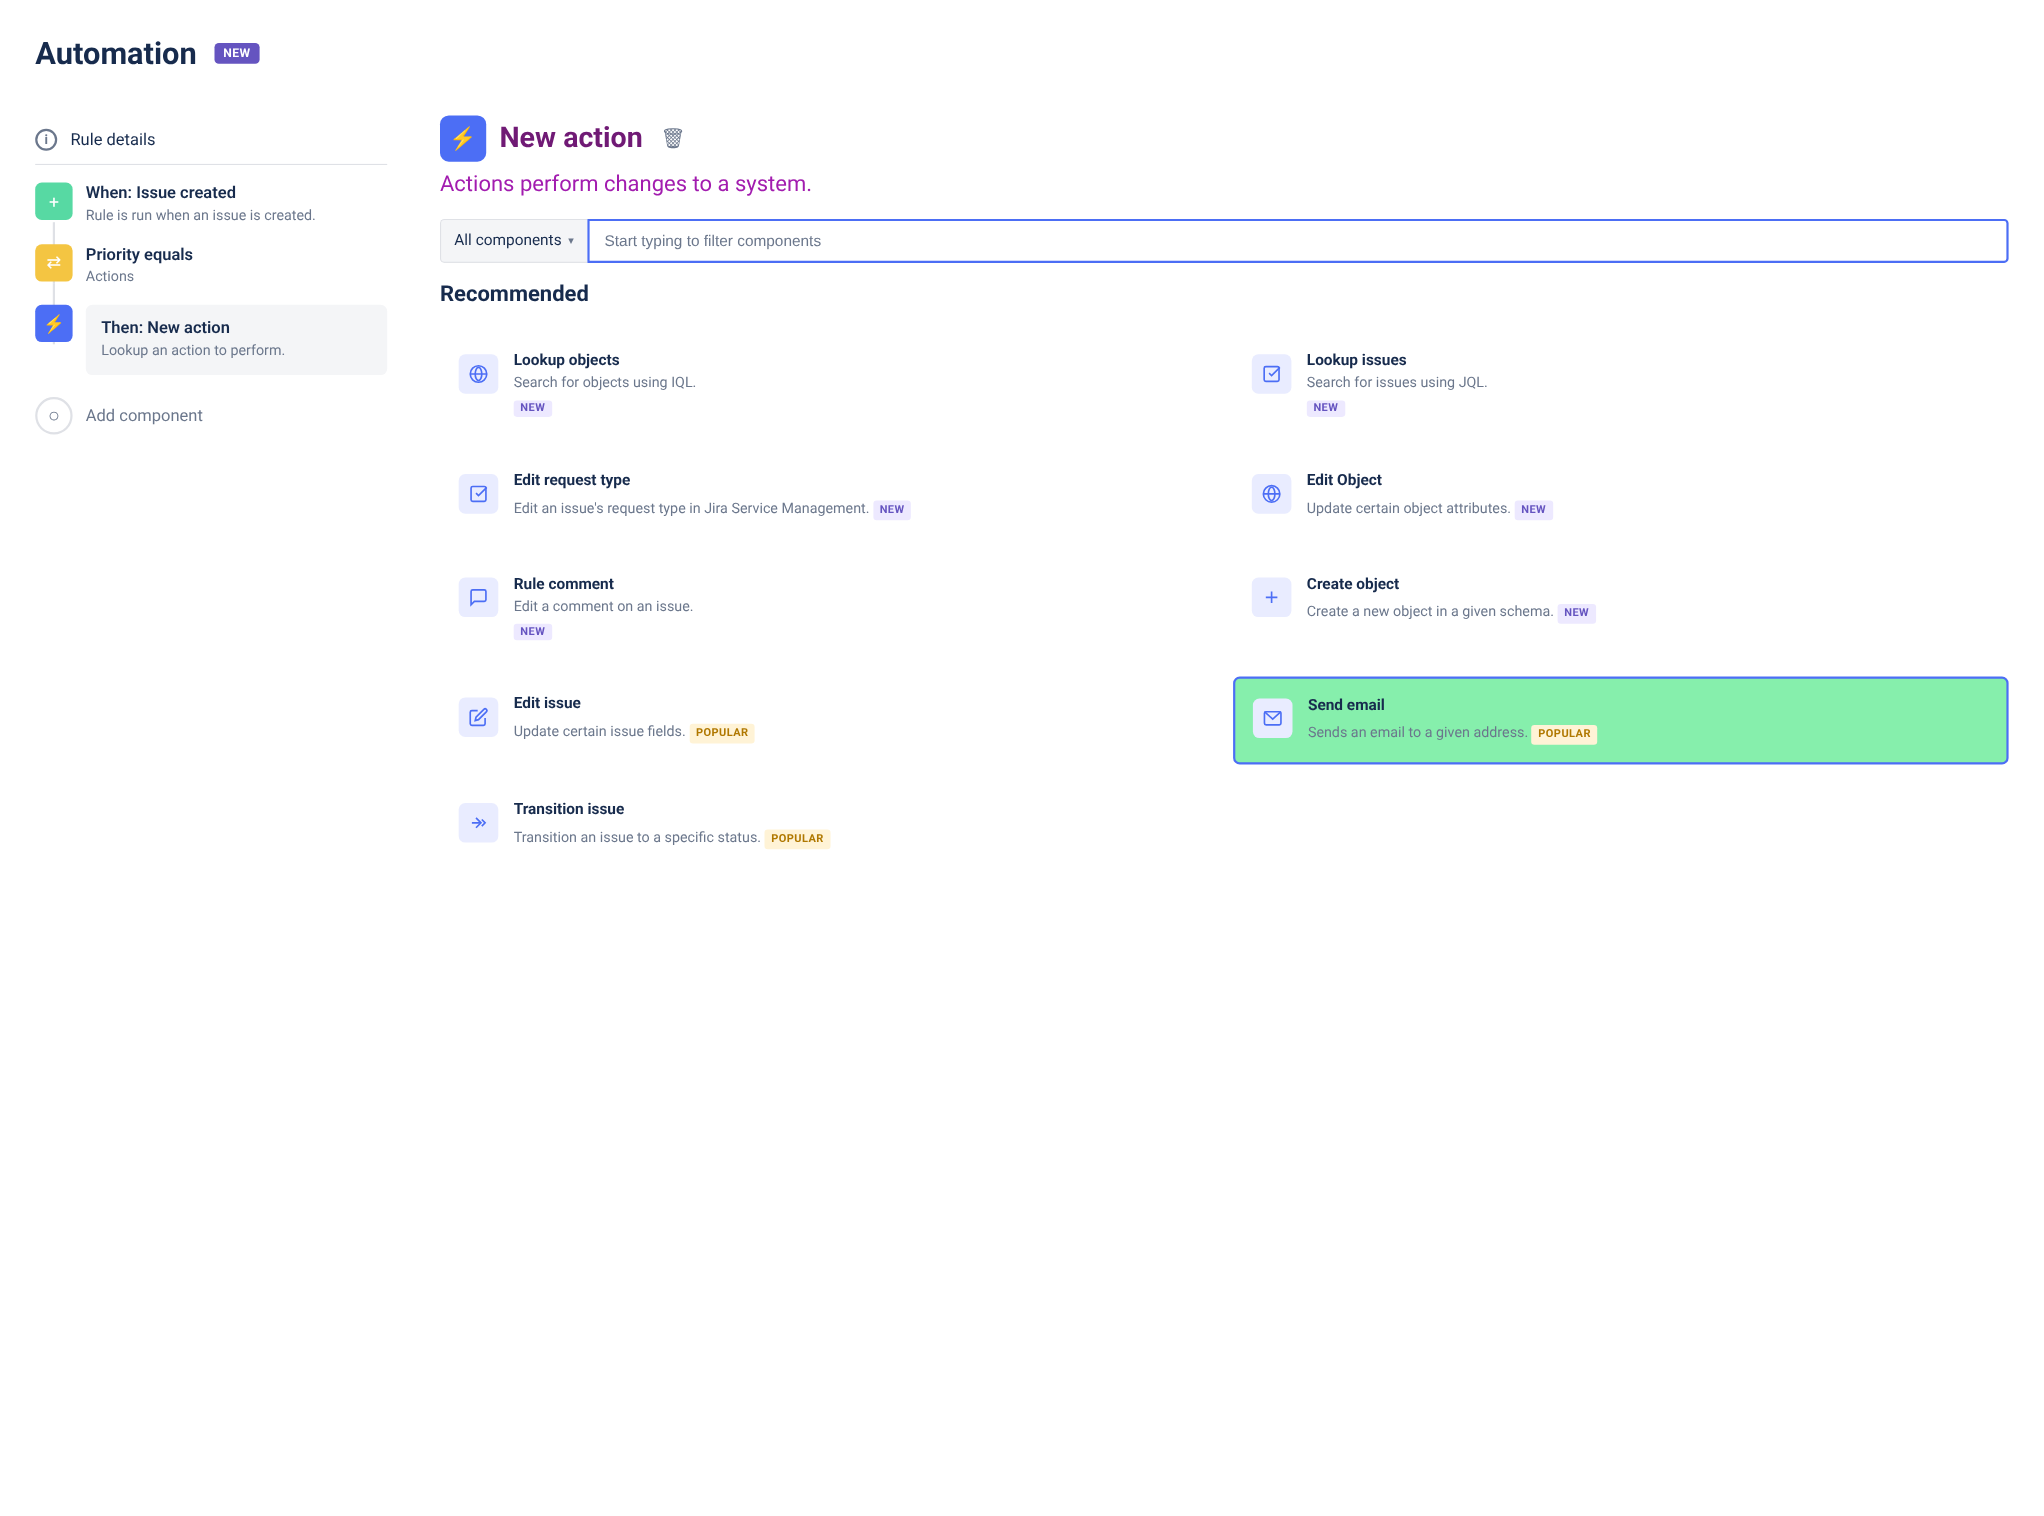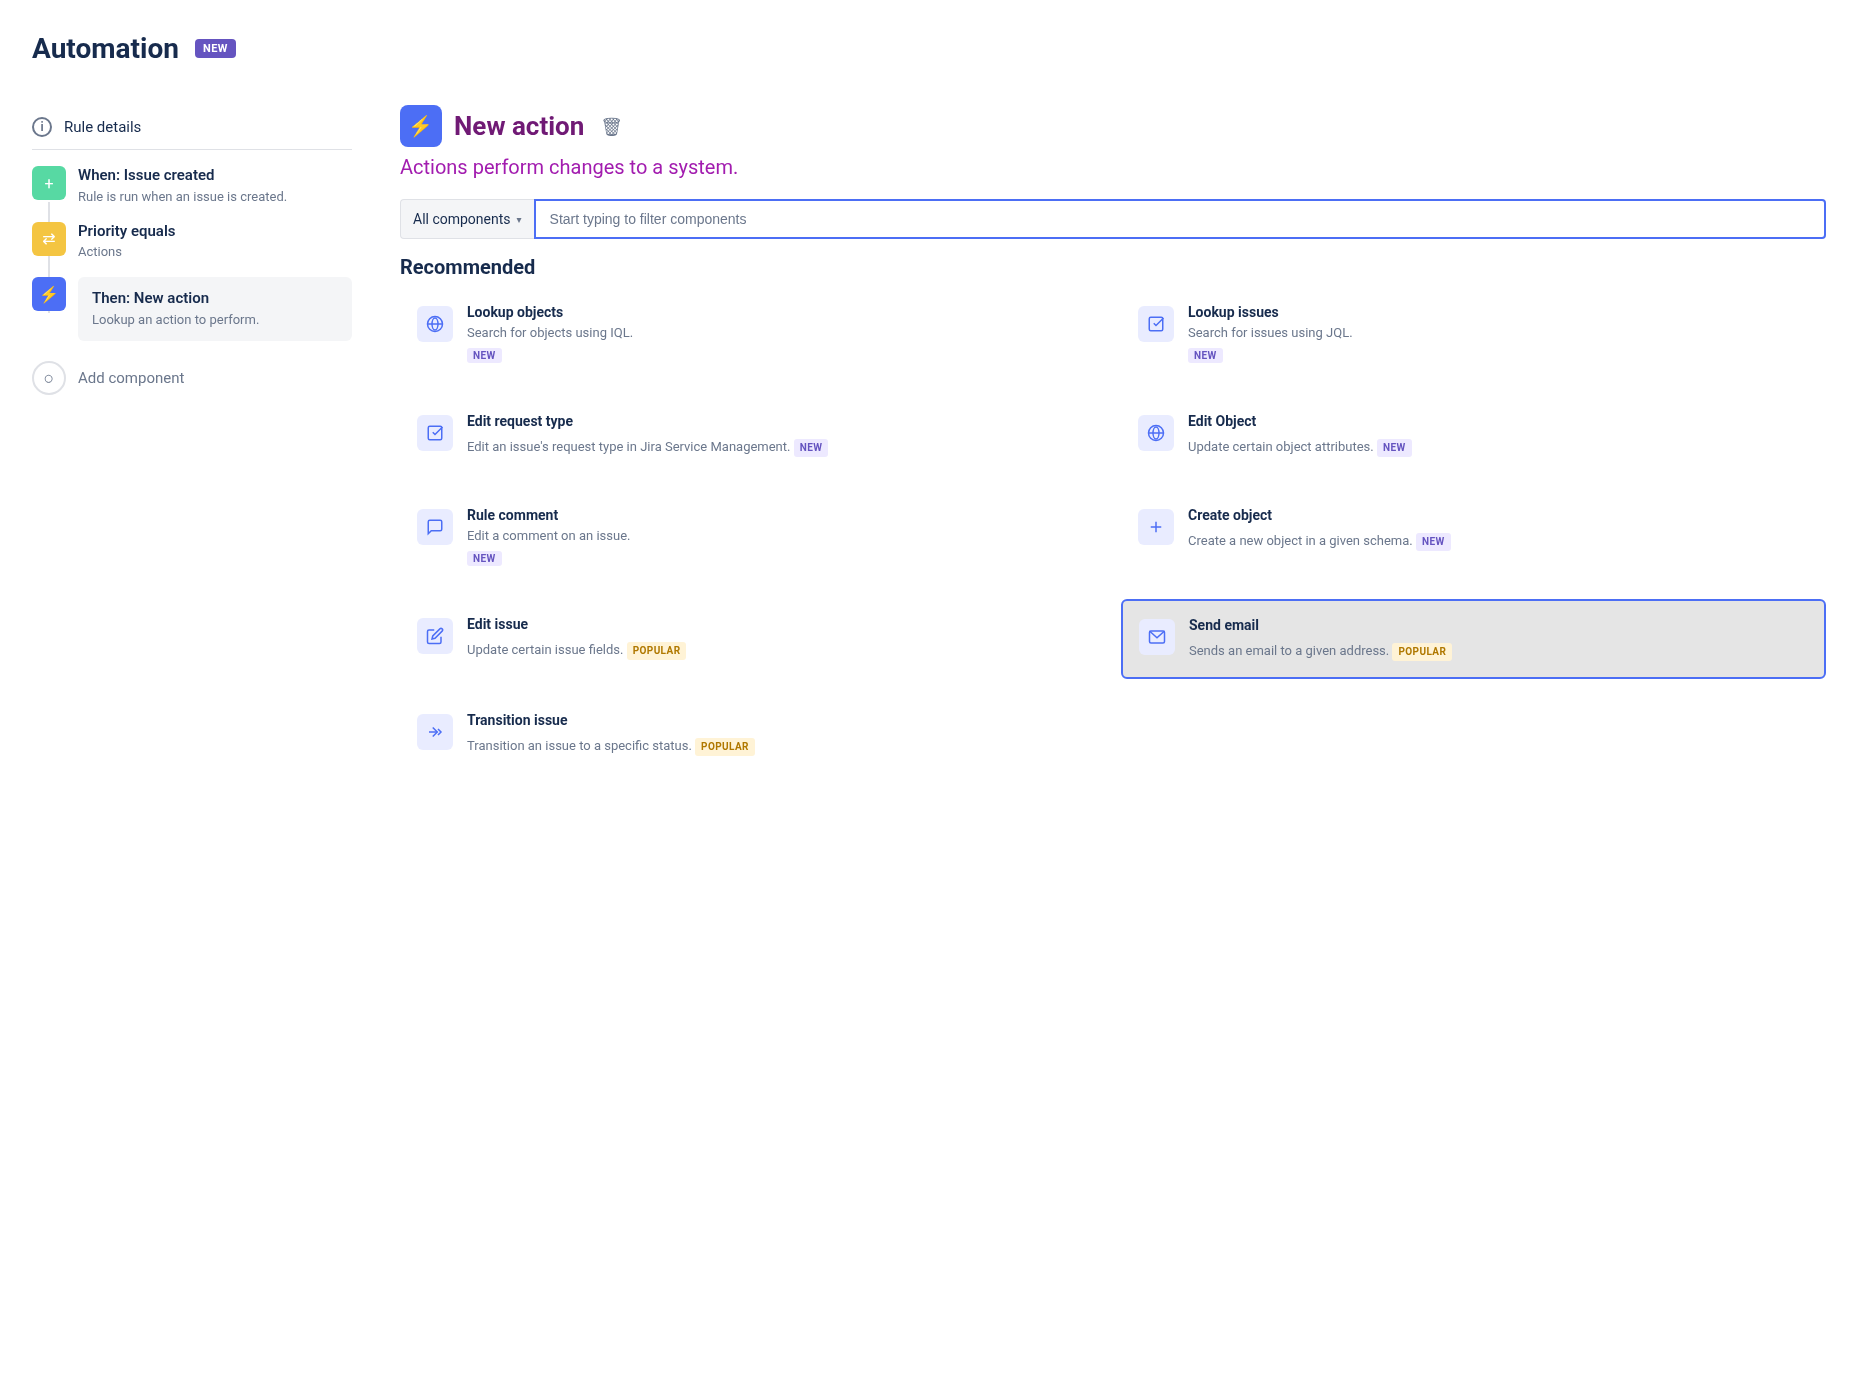--- a/index.html
+++ b/index.html
@@ -254,42 +254,42 @@
     }
     .filter-input::placeholder {
       color: #6b778c;
     }
 
     
     .section-title {
       font-size: 20px;
       font-weight: 700;
       color: #172b4d;
-      margin-bottom: 8px;
+      margin-bottom: 24px;
     }
 
     .cards-grid {
       display: grid;
       grid-template-columns: 1fr 1fr;
       gap: 16px;
     }
 
     .action-card {
       display: flex;
       align-items: flex-start;
       gap: 14px;
       padding: 16px;
       border: 1px solid transparent;
       border-radius: 6px;
       cursor: pointer;
       transition: background 0.15s;
     }
     .action-card.selected {
       border: 2px solid #4c6ef5;
-      background: #e5e5e5;
+      background: #86efac;
     }
 
     .card-icon {
       width: 36px;
       height: 36px;
       background: #e9ecff;
       border-radius: 6px;
       display: flex;
       align-items: center;
       justify-content: center;

